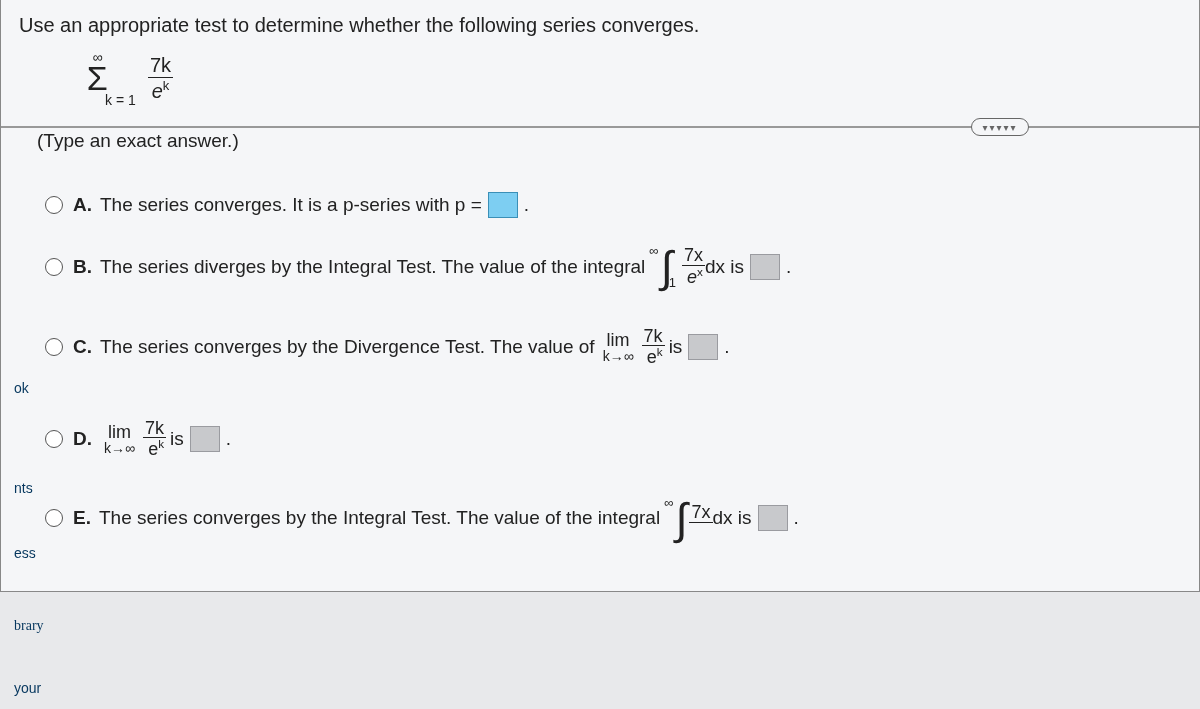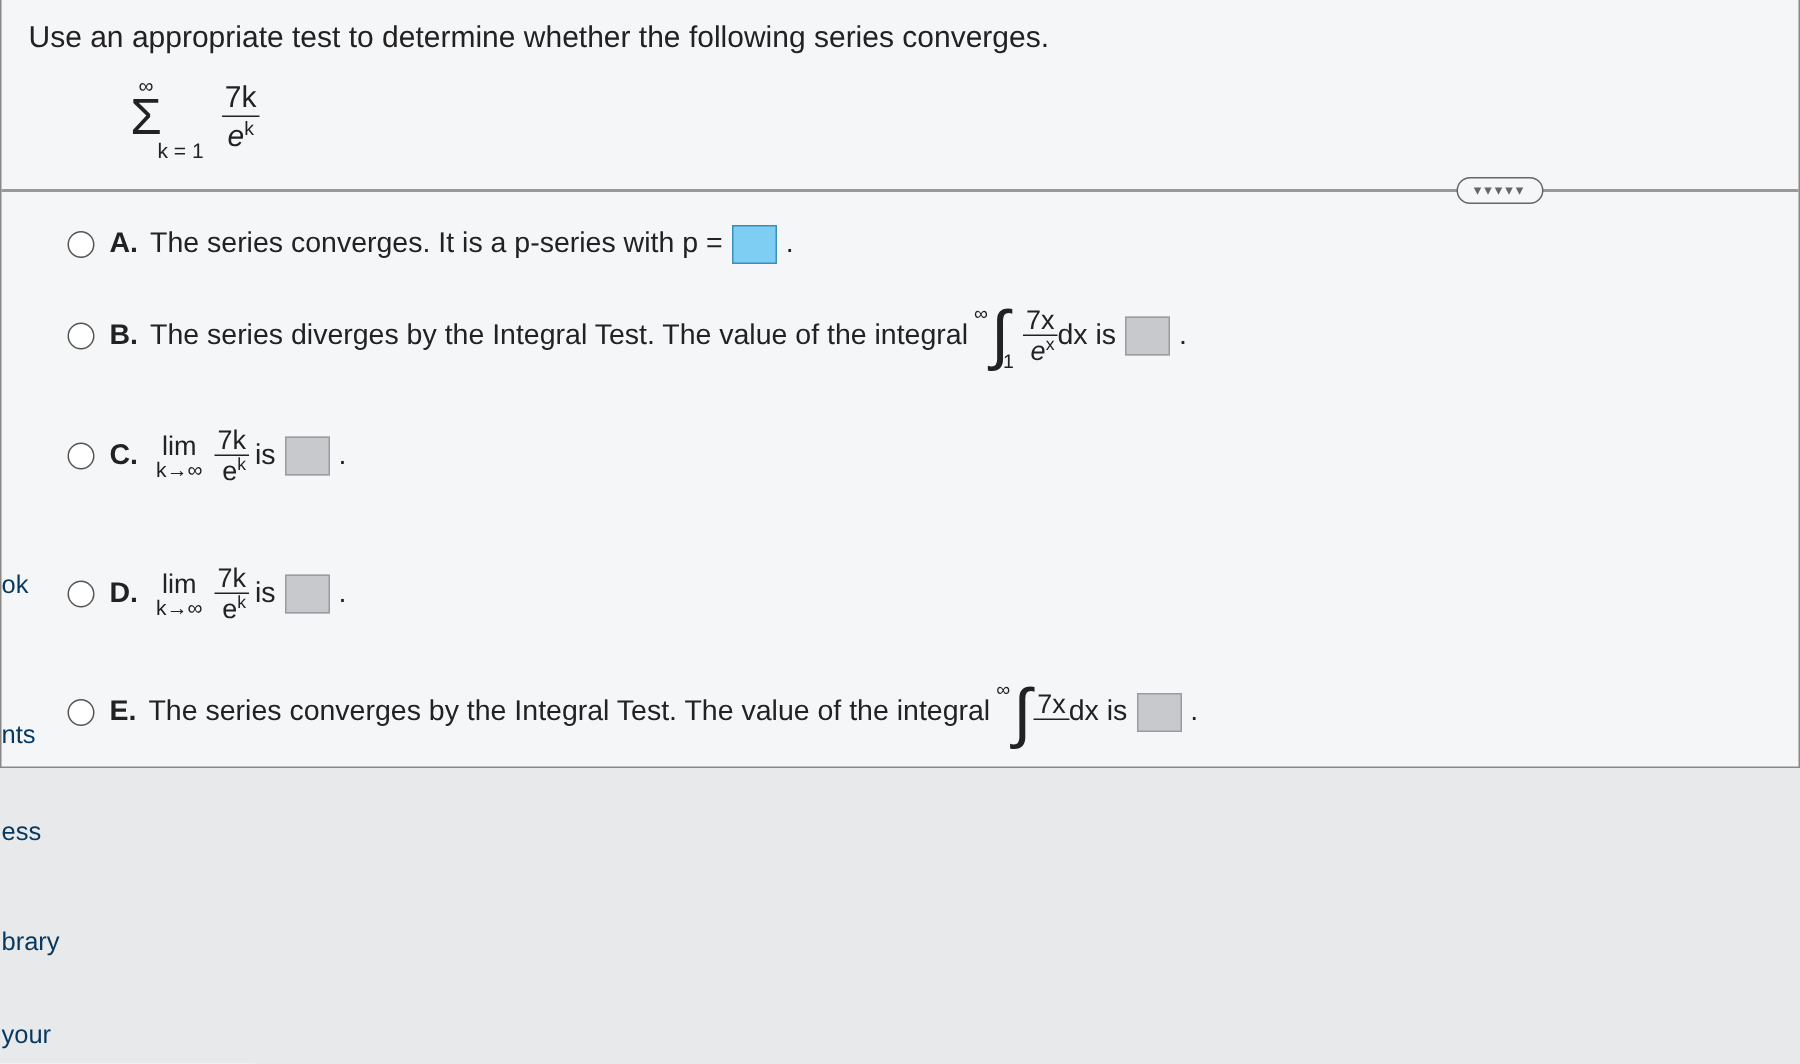--- a/index.html
+++ b/index.html
@@ -9,21 +9,21 @@
       width: 1200px;
       height: 709px;
       overflow: hidden;
       position: relative;
     }
     .page {
       background: #f5f6f8;
       border: 1px solid #888;
       border-top: none;
       margin: 0 0 0 0;
-      height: 512px;
+      height: 592px;
       position: relative;
     }
     .prompt {
       padding: 14px 18px 6px 18px;
       font-size: 20px;
       color: #222;
     }
     .series-display {
       padding: 6px 18px 8px 58px;
       font-size: 22px;
@@ -142,34 +142,34 @@
       vertical-align: middle;
       font-size: 18px;
       line-height: 1;
       margin: 16px 4px;
     }
     .lim-block .lb-top { }
     .lim-block .lb-bot { font-size: 14px; }
     
     .side-label {
       position: absolute;
-      left: 0;
-      font-size: 17px;
+      left: 13px;
+      font-size: 14px;
       color: #06375e;
       background: transparent;
       width: 44px;
       text-align: left;
       overflow: hidden;
       white-space: nowrap;
       padding-left: 0;
     }
     .sl1 { top: 380px; }
     .sl2 { top: 480px; }
     .sl3 { top: 545px; }
-    .sl4 { top: 618px; }
+    .sl4 { top: 618px; font-family: Liberation Serif, serif; }
     .sl5 { top: 680px; }
     .opt-content { display:flex; align-items:center; flex-wrap:wrap; gap:4px; }
   </style>
 </head>
 <body>
 
 <div class="page">
 
   <div class="prompt">Use an appropriate test to determine whether the following series converges.</div>
 
@@ -184,20 +184,21 @@
       <span class="den">
         <span style="font-style:italic">e</span><span class="sup">k</span>
       </span>
     </span>
   </div>
 
   <div class="divider">
     <div class="toggle-pill">▾▾▾▾▾</div>
   </div>
 
+  <div class="instruct-sub">(Type an exact answer.)</div>
 
   <div class="options">
 
     <div class="opt">
       <span class="radio"></span>
       <span class="opt-content">
         <span class="letter">A.</span>
         <span>The series converges. It is a p-series with p =</span>
         <span class="answer-box"></span>
         <span>.</span>
@@ -221,20 +222,21 @@
         </span>
         <span class="answer-box gray"></span>
         <span>.</span>
       </span>
     </div>
 
     <div class="opt">
       <span class="radio"></span>
       <span class="opt-content">
         <span class="letter">C.</span>
+        <span>The series converges by the Divergence Test. The value of</span>
         <span class="lim-block math-inline">
           <span class="lb-top">lim</span>
           <span class="lb-bot">k→∞</span>
         </span>
         <span class="frac-sm">
           <span class="num">7k</span>
           <span class="den"><span>e</span><span class="sup">k</span></span>
         </span>
         <span>is</span>
         <span class="answer-box gray"></span>

